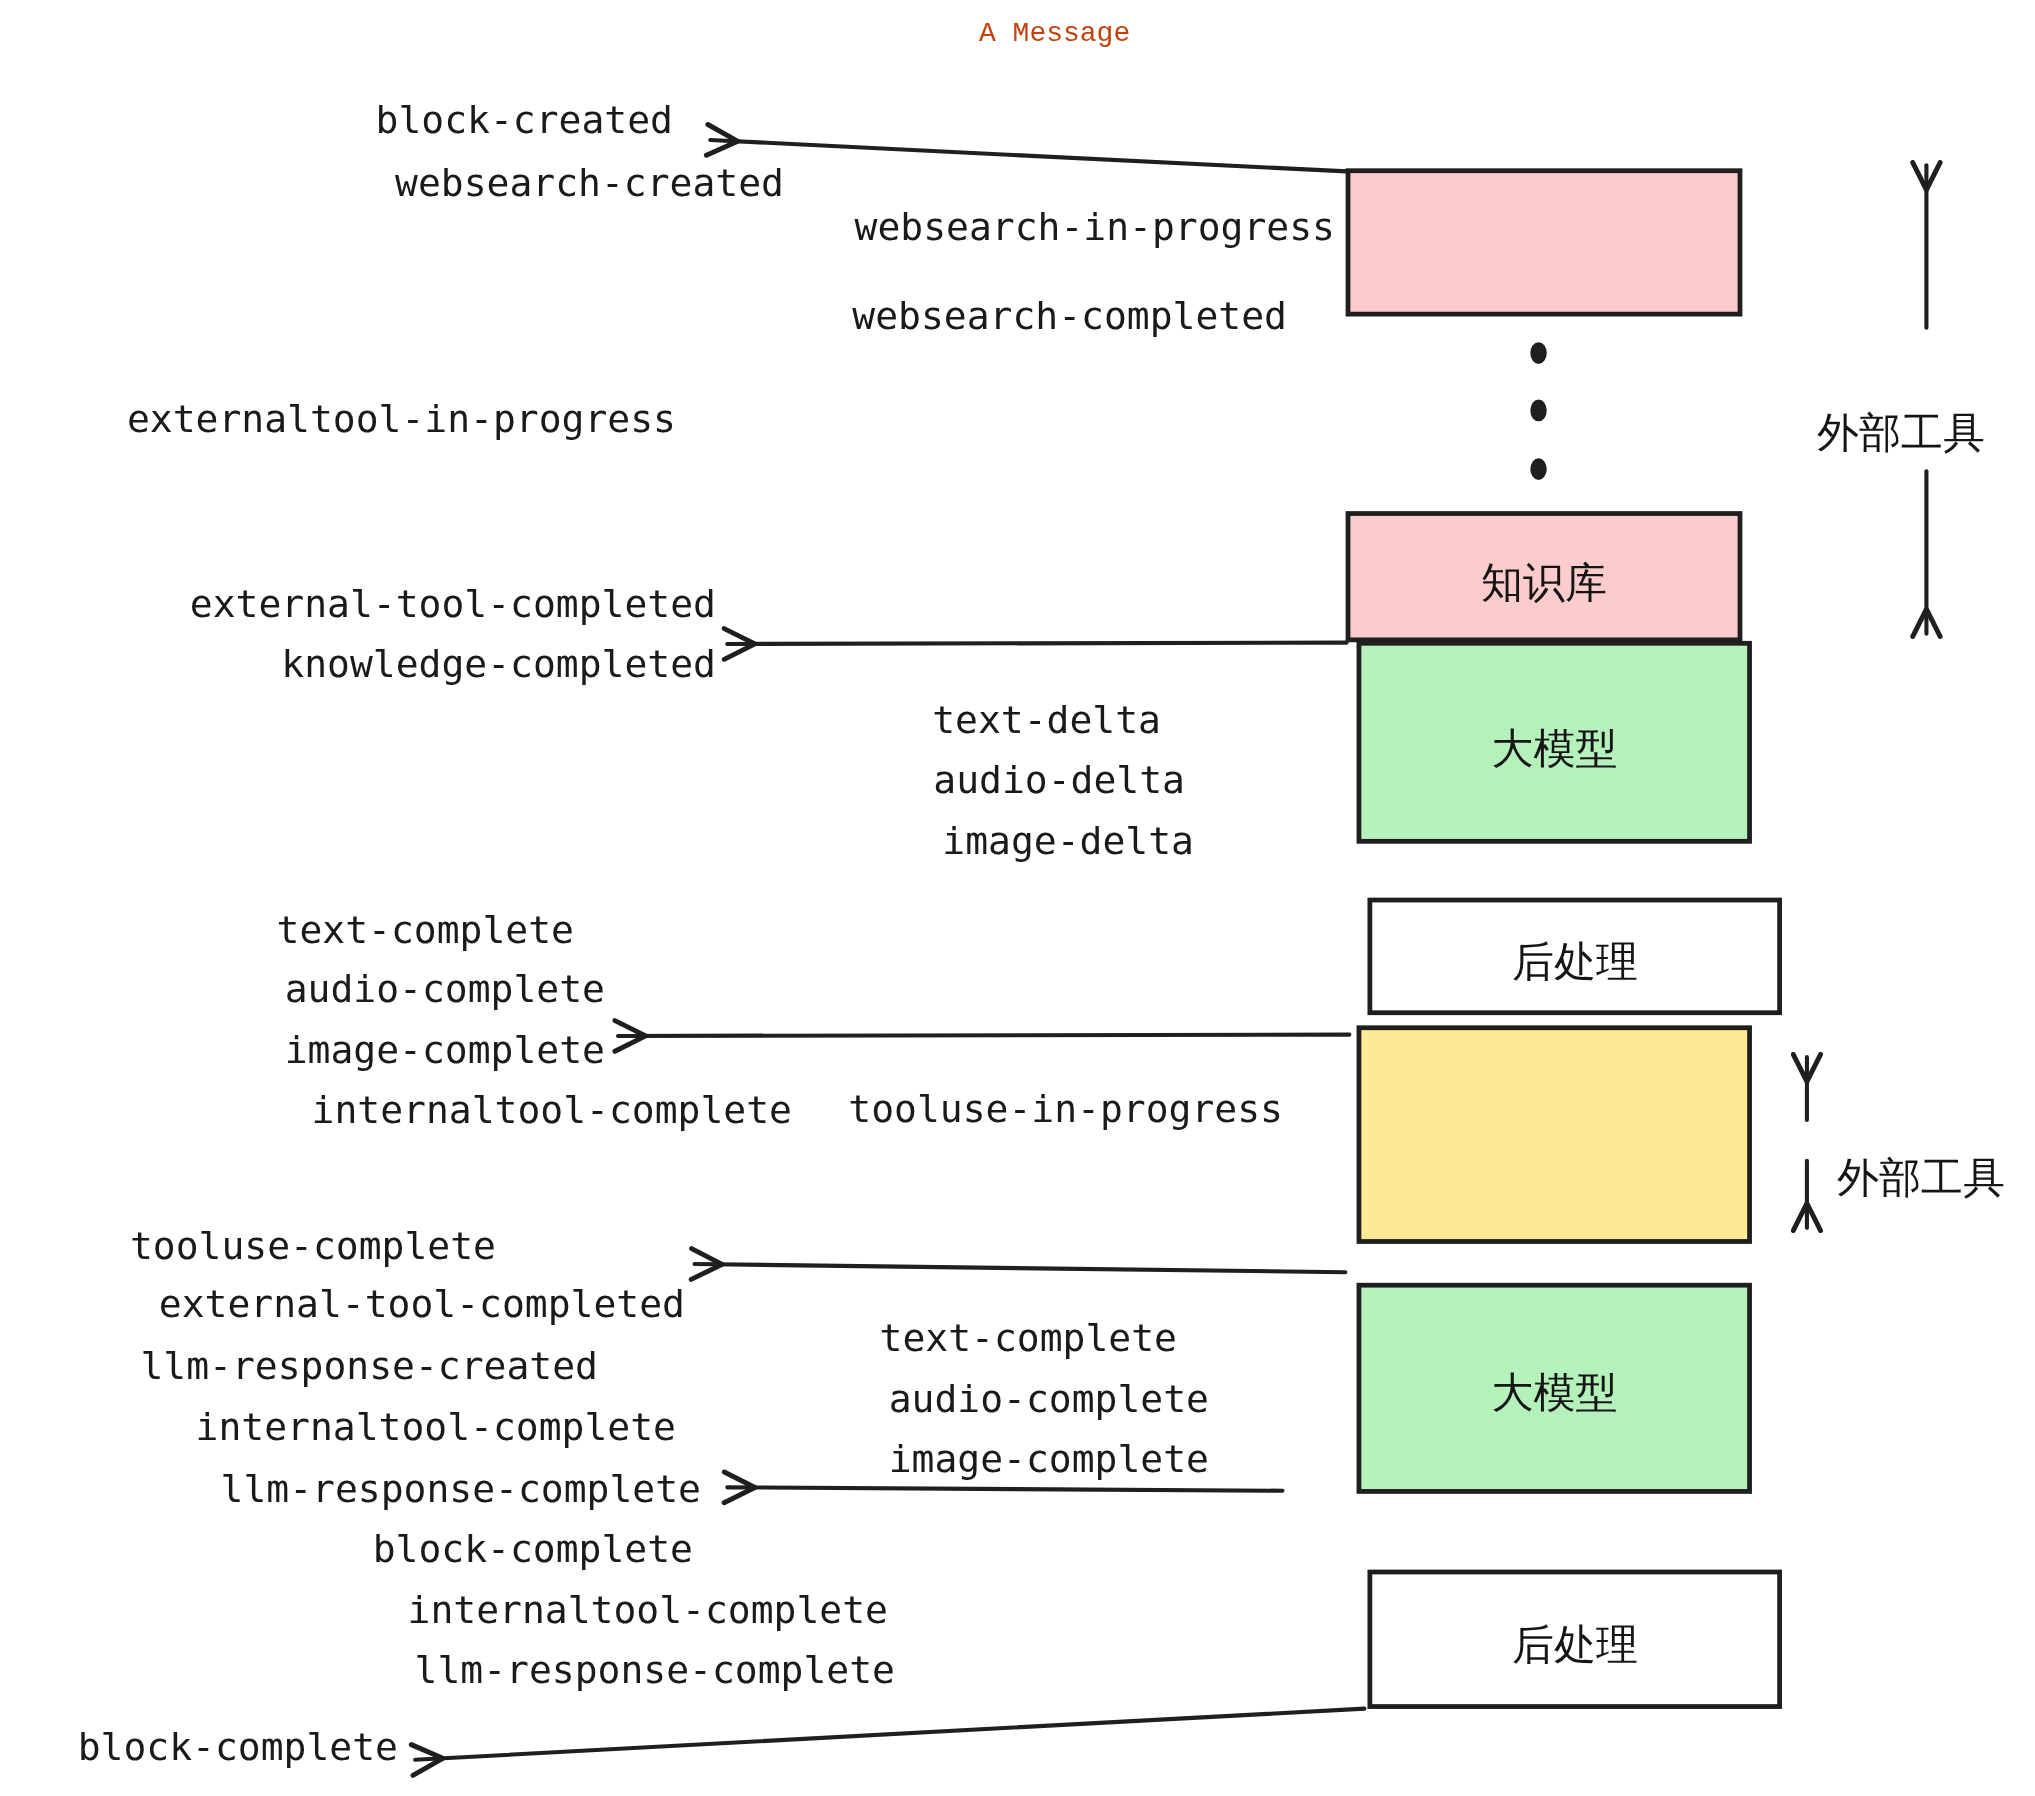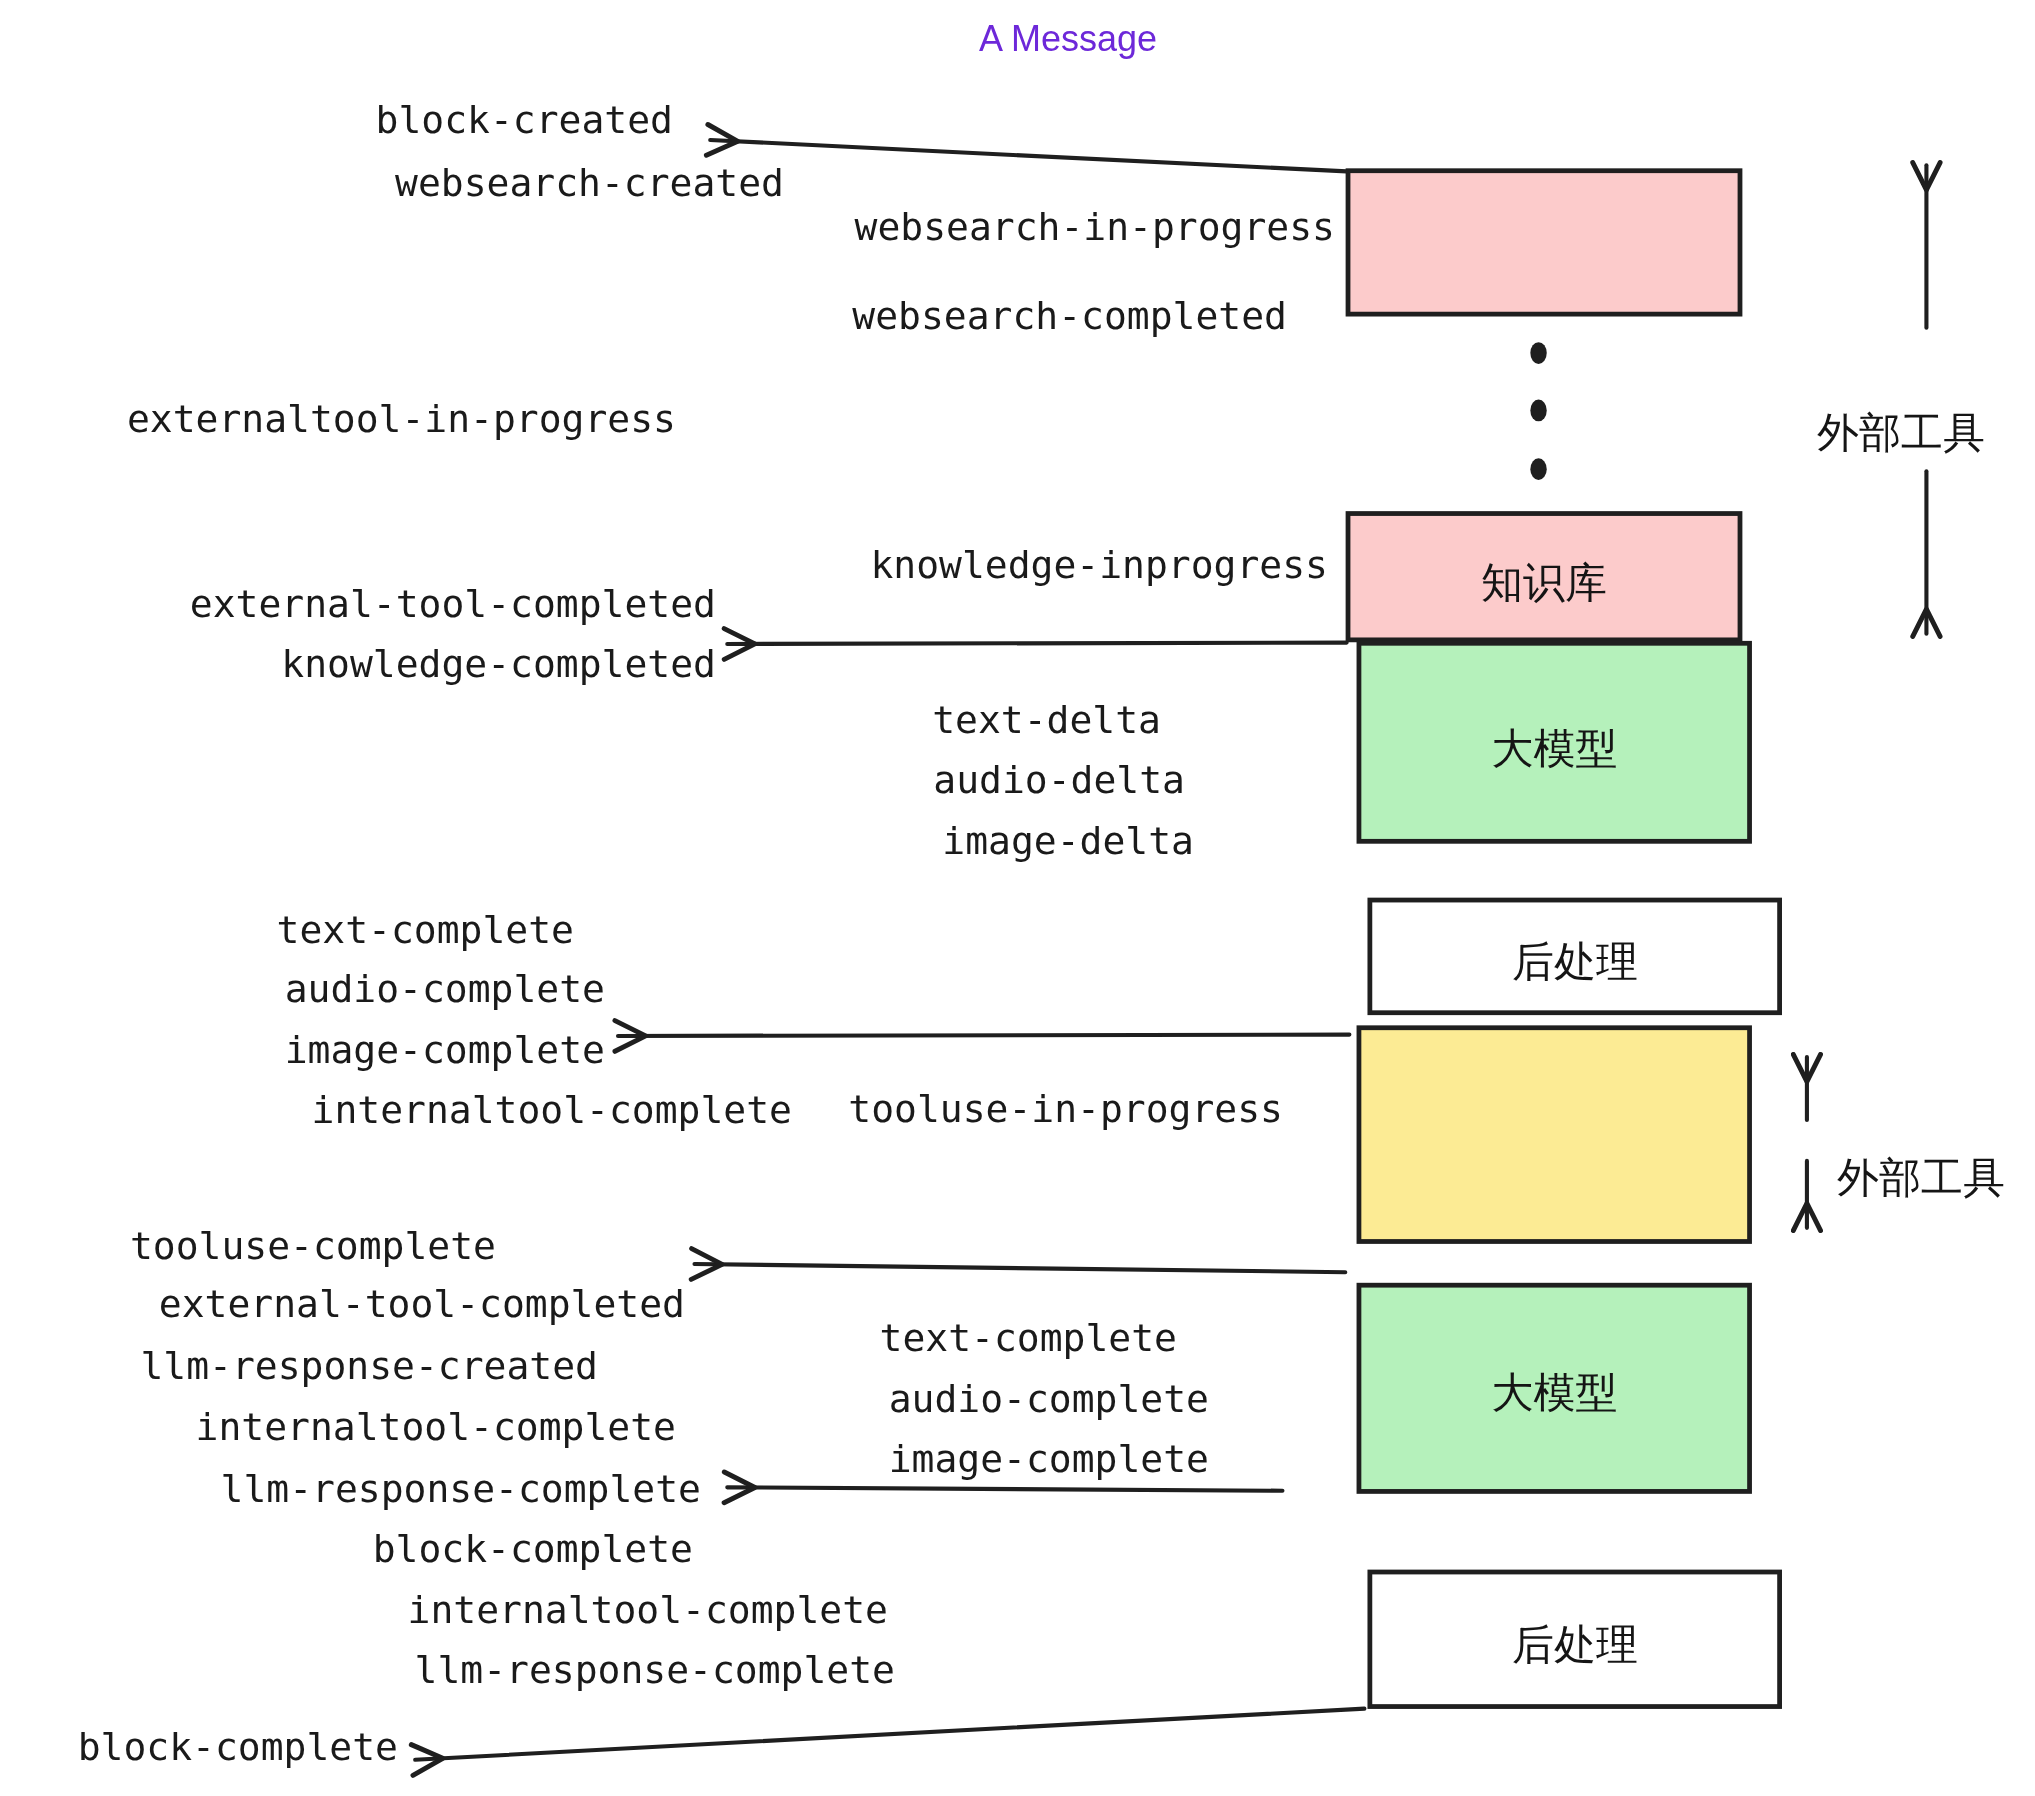--- a/index.html
+++ b/index.html
@@ -26,23 +26,23 @@
     font-family: "DejaVu Sans Mono", monospace;
     font-size: 38px;
     color: #1a1a1a;
     white-space: pre;
     letter-spacing: 0px;
     line-height: 1;
   }
   .evt.right { transform: translateX(-100%); }
   .title {
     position: absolute;
-    font-family: Liberation Sans, sans-serif;
-    font-size: 36px;
-    color: #6d28d9;
+    font-family: Liberation Mono, monospace;
+    font-size: 28px;
+    color: #c2410c;
     white-space: pre;
   }
   .boxlabel {
     position: absolute;
     font-family: "DejaVu Sans", sans-serif;
     font-size: 42px;
     color: #151515;
     white-space: pre;
     text-align: center;
   }
@@ -140,21 +140,20 @@
   <div class="boxlabel" style="left:1370px; top:1617px; width:410px;">后处理</div>
 
   <div class="sidelabel" style="left:1817px; top:365px;">外部工具</div>
   <div class="sidelabel" style="left:1837px; top:1110px;">外部工具</div>
 
   <div class="evt right" style="left:673px; top:101px;">block-created</div>
   <div class="evt right" style="left:784px; top:164px;text-align:center;">websearch-created</div>
   <div class="evt right" style="left:1335px; top:208px;">websearch-in-progress</div>
   <div class="evt right" style="left:1287px; top:297px;">websearch-completed</div>
   <div class="evt right" style="left:676px; top:400px;">externaltool-in-progress</div>
-  <div class="evt right" style="left:1328px; top:546px;">knowledge-inprogress</div>
   <div class="evt right" style="left:716px; top:585px;">external-tool-completed</div>
   <div class="evt right" style="left:716px; top:645px;">knowledge-completed</div>
   <div class="evt right" style="left:1161px; top:701px;">text-delta</div>
   <div class="evt right" style="left:1185px; top:761px;">audio-delta</div>
   <div class="evt right" style="left:1194px; top:822px;">image-delta</div>
   <div class="evt right" style="left:574px; top:911px;">text-complete</div>
   <div class="evt right" style="left:605px; top:970px;">audio-complete</div>
   <div class="evt right" style="left:605px; top:1031px;">image-complete</div>
   <div class="evt right" style="left:792px; top:1091px;">internaltool-complete</div>
   <div class="evt right" style="left:1283px; top:1090px;">tooluse-in-progress</div>

